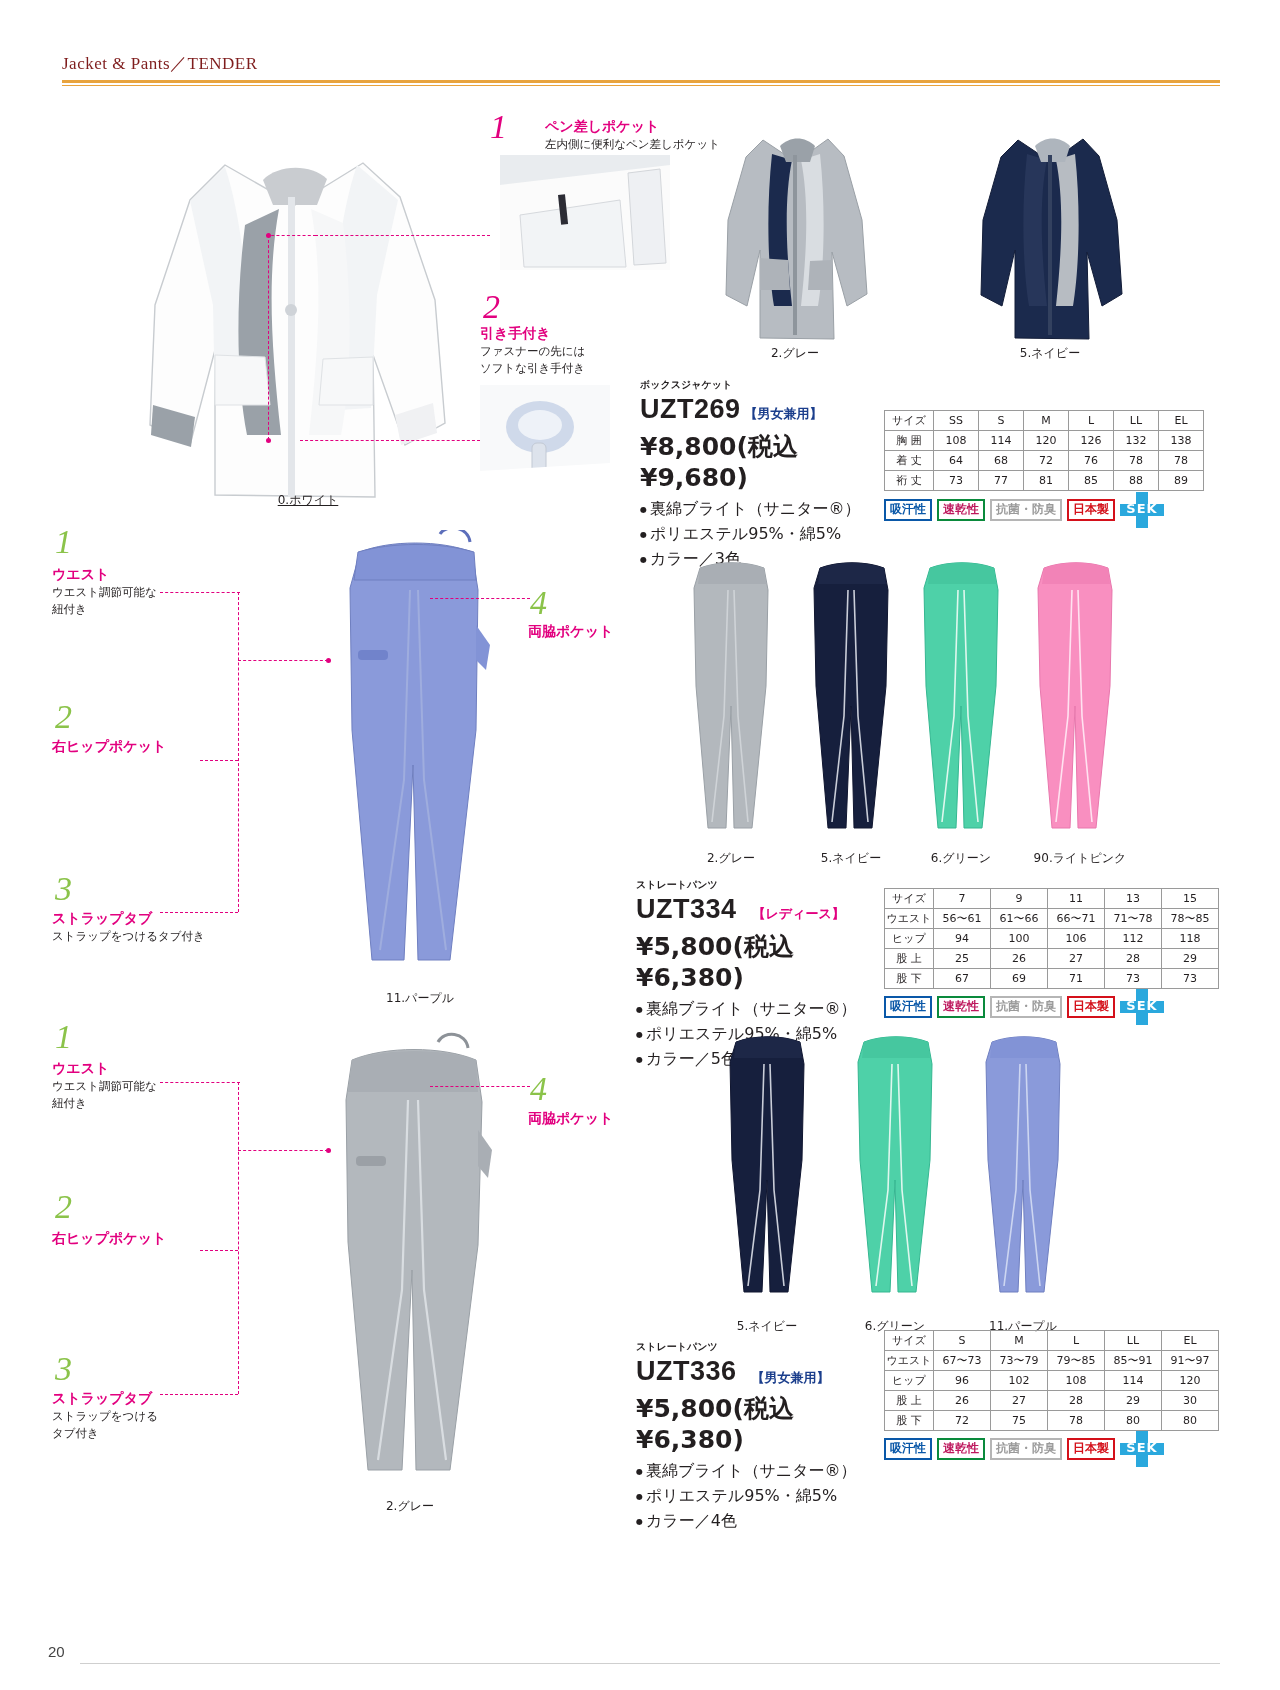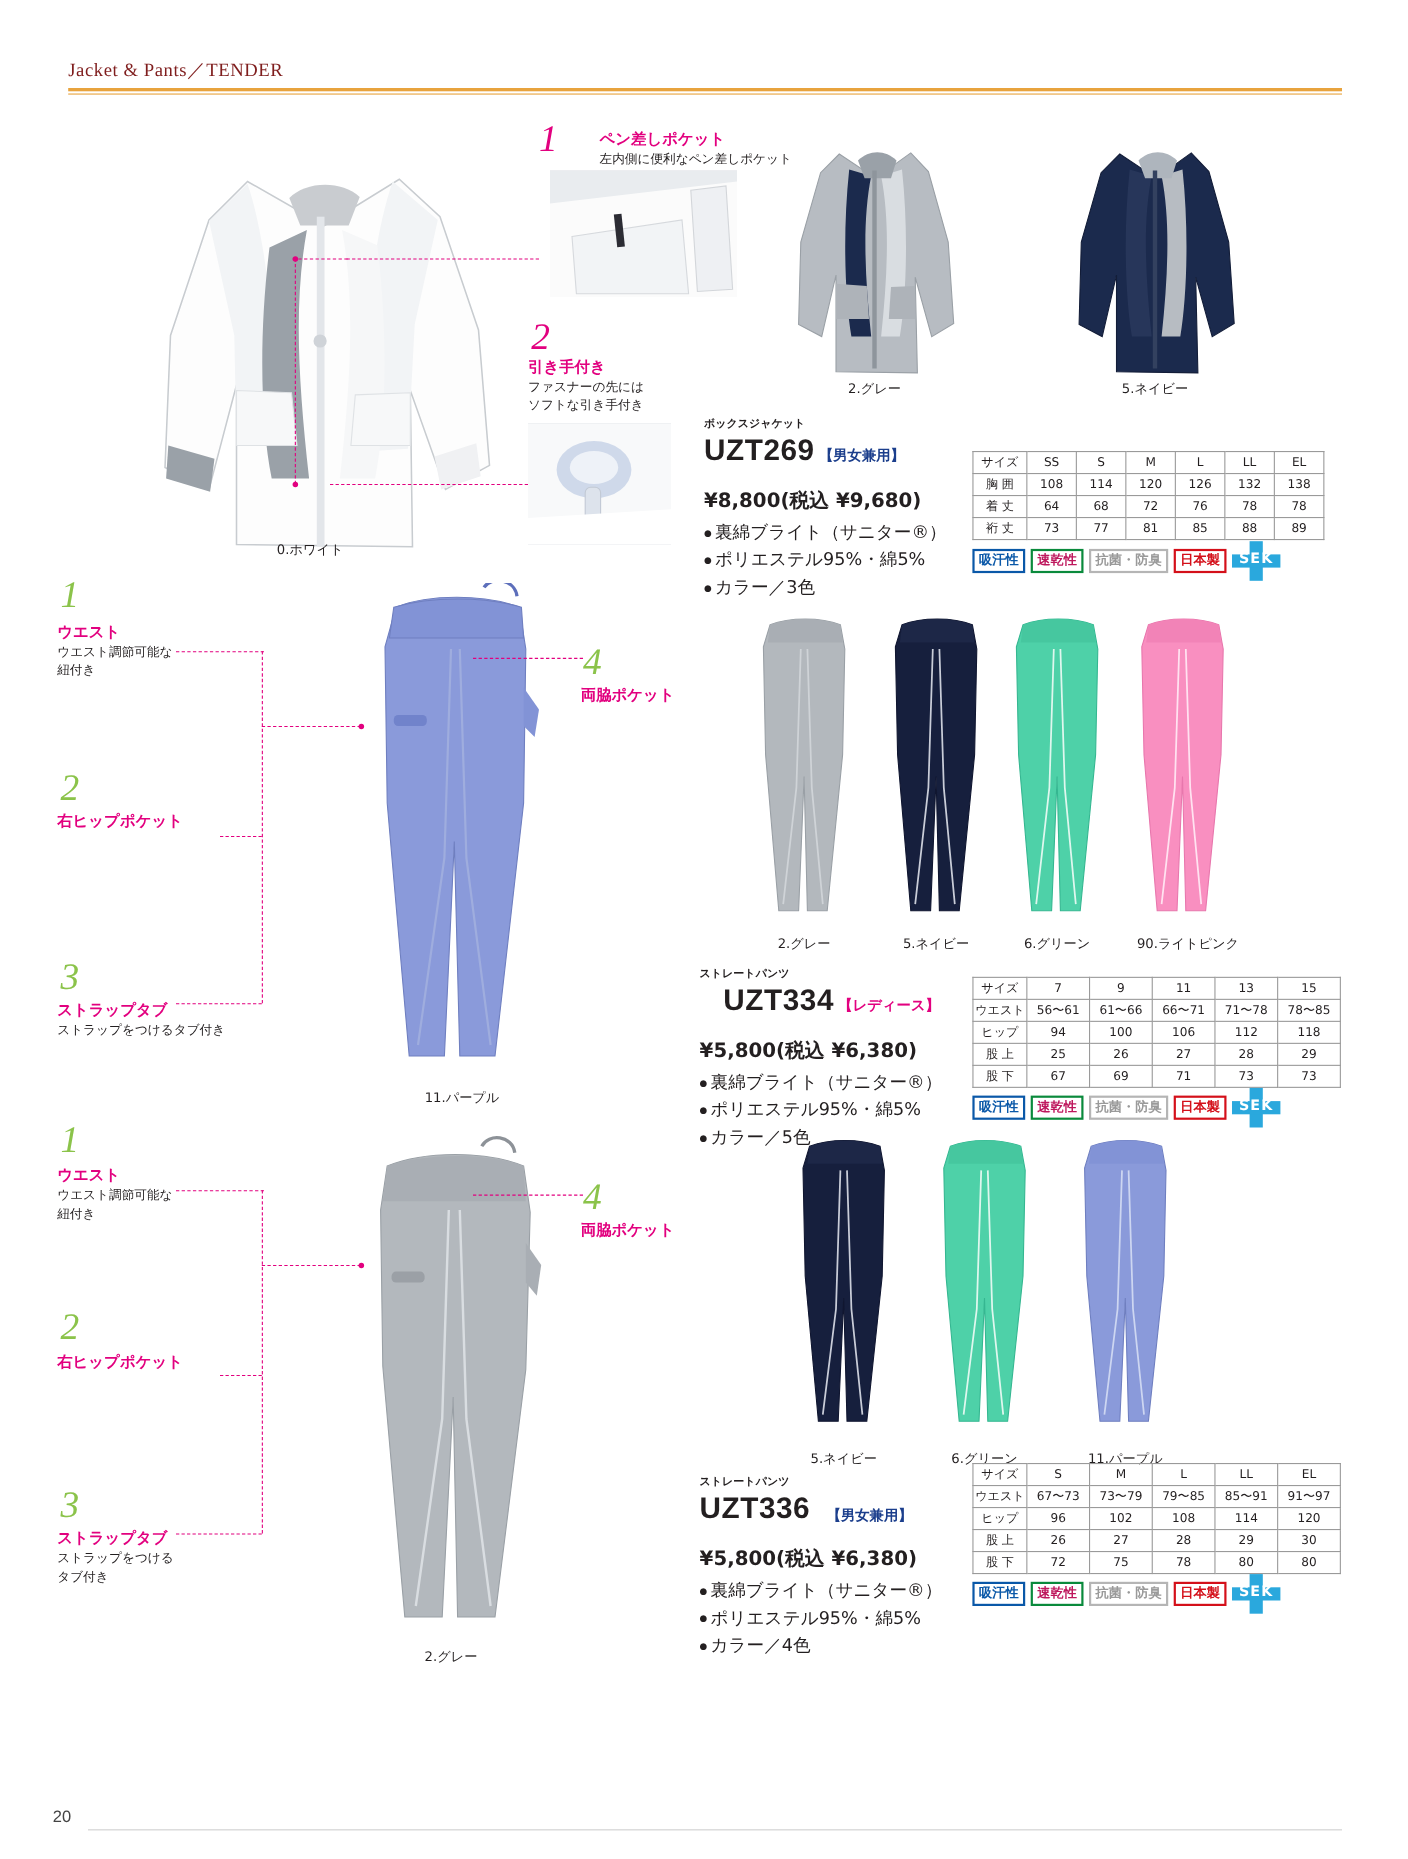--- a/index.html
+++ b/index.html
@@ -26,21 +26,21 @@
 
   
   .shape{position:absolute;}
 
   
   .pname{font-size:10px;font-weight:bold;}
   .pcode{font-family:"Liberation Sans",sans-serif;font-size:27px;font-weight:bold;letter-spacing:.5px;}
   .ptag{font-size:13px;font-weight:bold;}
   .ptag.blue{color:#1b3e8c;}
   .ptag.pinkt{color:#e2007f;}
-  .price{font-size:18px;font-weight:bold;margin-top:18px;}
+  .price{font-size:25px;font-weight:bold;margin-top:5px;}
   .spec{font-size:16px;line-height:1.55;margin-top:5px;}
   .spec div:before{content:"\25CF";font-size:8px;vertical-align:2px;margin-right:3px;}
 
   
   table.size{border-collapse:collapse;font-size:11px;border-radius:18px;}
   table.size td,table.size th{border:1px solid #9a9a9a;text-align:center;padding:2px 0;font-weight:normal;}
   table.size td.lbl{width:48px;background:#fff;}
   table.size td.val{width:44px;}
   table.size td.valw{width:56px;}
 
@@ -87,21 +87,21 @@
       <path d="M150 120 C140 200 142 280 152 330 L186 330 C176 240 172 170 184 104 Z" fill="#9aa1a8"></path>
       <path d="M248 118 C258 200 256 280 246 330 L214 330 C224 240 228 170 216 104 Z" fill="#f6f7f8"></path>
       <path d="M168 75 C182 60 215 58 232 74 L222 100 L178 100 Z" fill="#c9ccd0"></path>
       <rect x="193" y="92" width="7" height="300" fill="#e3e6ea"></rect>
       <circle cx="196" cy="205" r="6" fill="#cfd3d8"></circle>
       <path d="M120 250 L170 252 L175 300 L120 300 Z" fill="#f7f8f9" stroke="#dfe2e5" stroke-width="1"></path>
       <path d="M278 252 L228 254 L224 300 L278 300 Z" fill="#f7f8f9" stroke="#dfe2e5" stroke-width="1"></path>
       <path d="M58 300 L56 330 L96 342 L100 312 Z" fill="#9aa1a8"></path>
       <path d="M338 298 L342 328 L306 340 L300 310 Z" fill="#f0f1f3"></path>
     </svg>
-    <div class="cap jp" style="position:absolute;left:182px;top:492px;width:200px;">0.ホワイト</div>
+    <div class="cap jp" style="position:absolute;left:208px;top:492px;width:200px;text-decoration:underline;">0.ホワイト</div>
 
     <div style="position:absolute;left:490px;top:110px;">
       <div class="num p">1</div>
     </div>
     <div style="position:absolute;left:545px;top:118px;width:230px;">
       <div class="callout-t jp pink">ペン差しポケット</div>
       <div class="callout-s jp">左内側に便利なペン差しポケット</div>
     </div>
     <div class="photo" style="left:500px;top:155px;width:170px;height:115px;">
       <svg width="170" height="115" viewBox="0 0 170 115">
@@ -305,21 +305,21 @@
     <svg class="shape" style="left:1020px;top:556px;" width="110" height="290" viewBox="0 0 110 290">
       <path d="M24 12 C42 5 70 5 88 12 L92 34 L90 130 L76 272 L58 272 L55 150 L50 272 L32 272 L20 130 L18 32 Z" fill="#f98fc0" stroke="#e877ad"></path>
       <path d="M24 12 C44 5 68 5 88 12 L90 28 L22 28 Z" fill="#f283b7"></path>
       <path d="M58 34 L62 160 L72 266" stroke="#ffe2f0" stroke-width="1.6" fill="none"></path>
       <path d="M52 34 L48 160 L36 266" stroke="#ffe2f0" stroke-width="1.6" fill="none"></path>
     </svg>
     <div class="cap jp" style="position:absolute;left:1005px;top:850px;width:150px;">90.ライトピンク</div>
 
     <div style="position:absolute;left:636px;top:878px;width:240px;">
       <div class="pname jp">ストレートパンツ</div>
-      <div style="display:flex;align-items:baseline;gap:4px;margin-top:2px;justify-content:center;">
+      <div style="display:flex;align-items:baseline;gap:16px;margin-top:2px;">
         <span class="pcode">UZT334</span>
         <span class="ptag jp pinkt">【レディース】</span>
       </div>
       <div class="price jp">¥5,800(税込 ¥6,380)</div>
       <div class="spec jp">
         <div>裏綿ブライト（サニター®）</div>
         <div>ポリエステル95%・綿5%</div>
         <div>カラー／5色</div>
       </div>
     </div>

